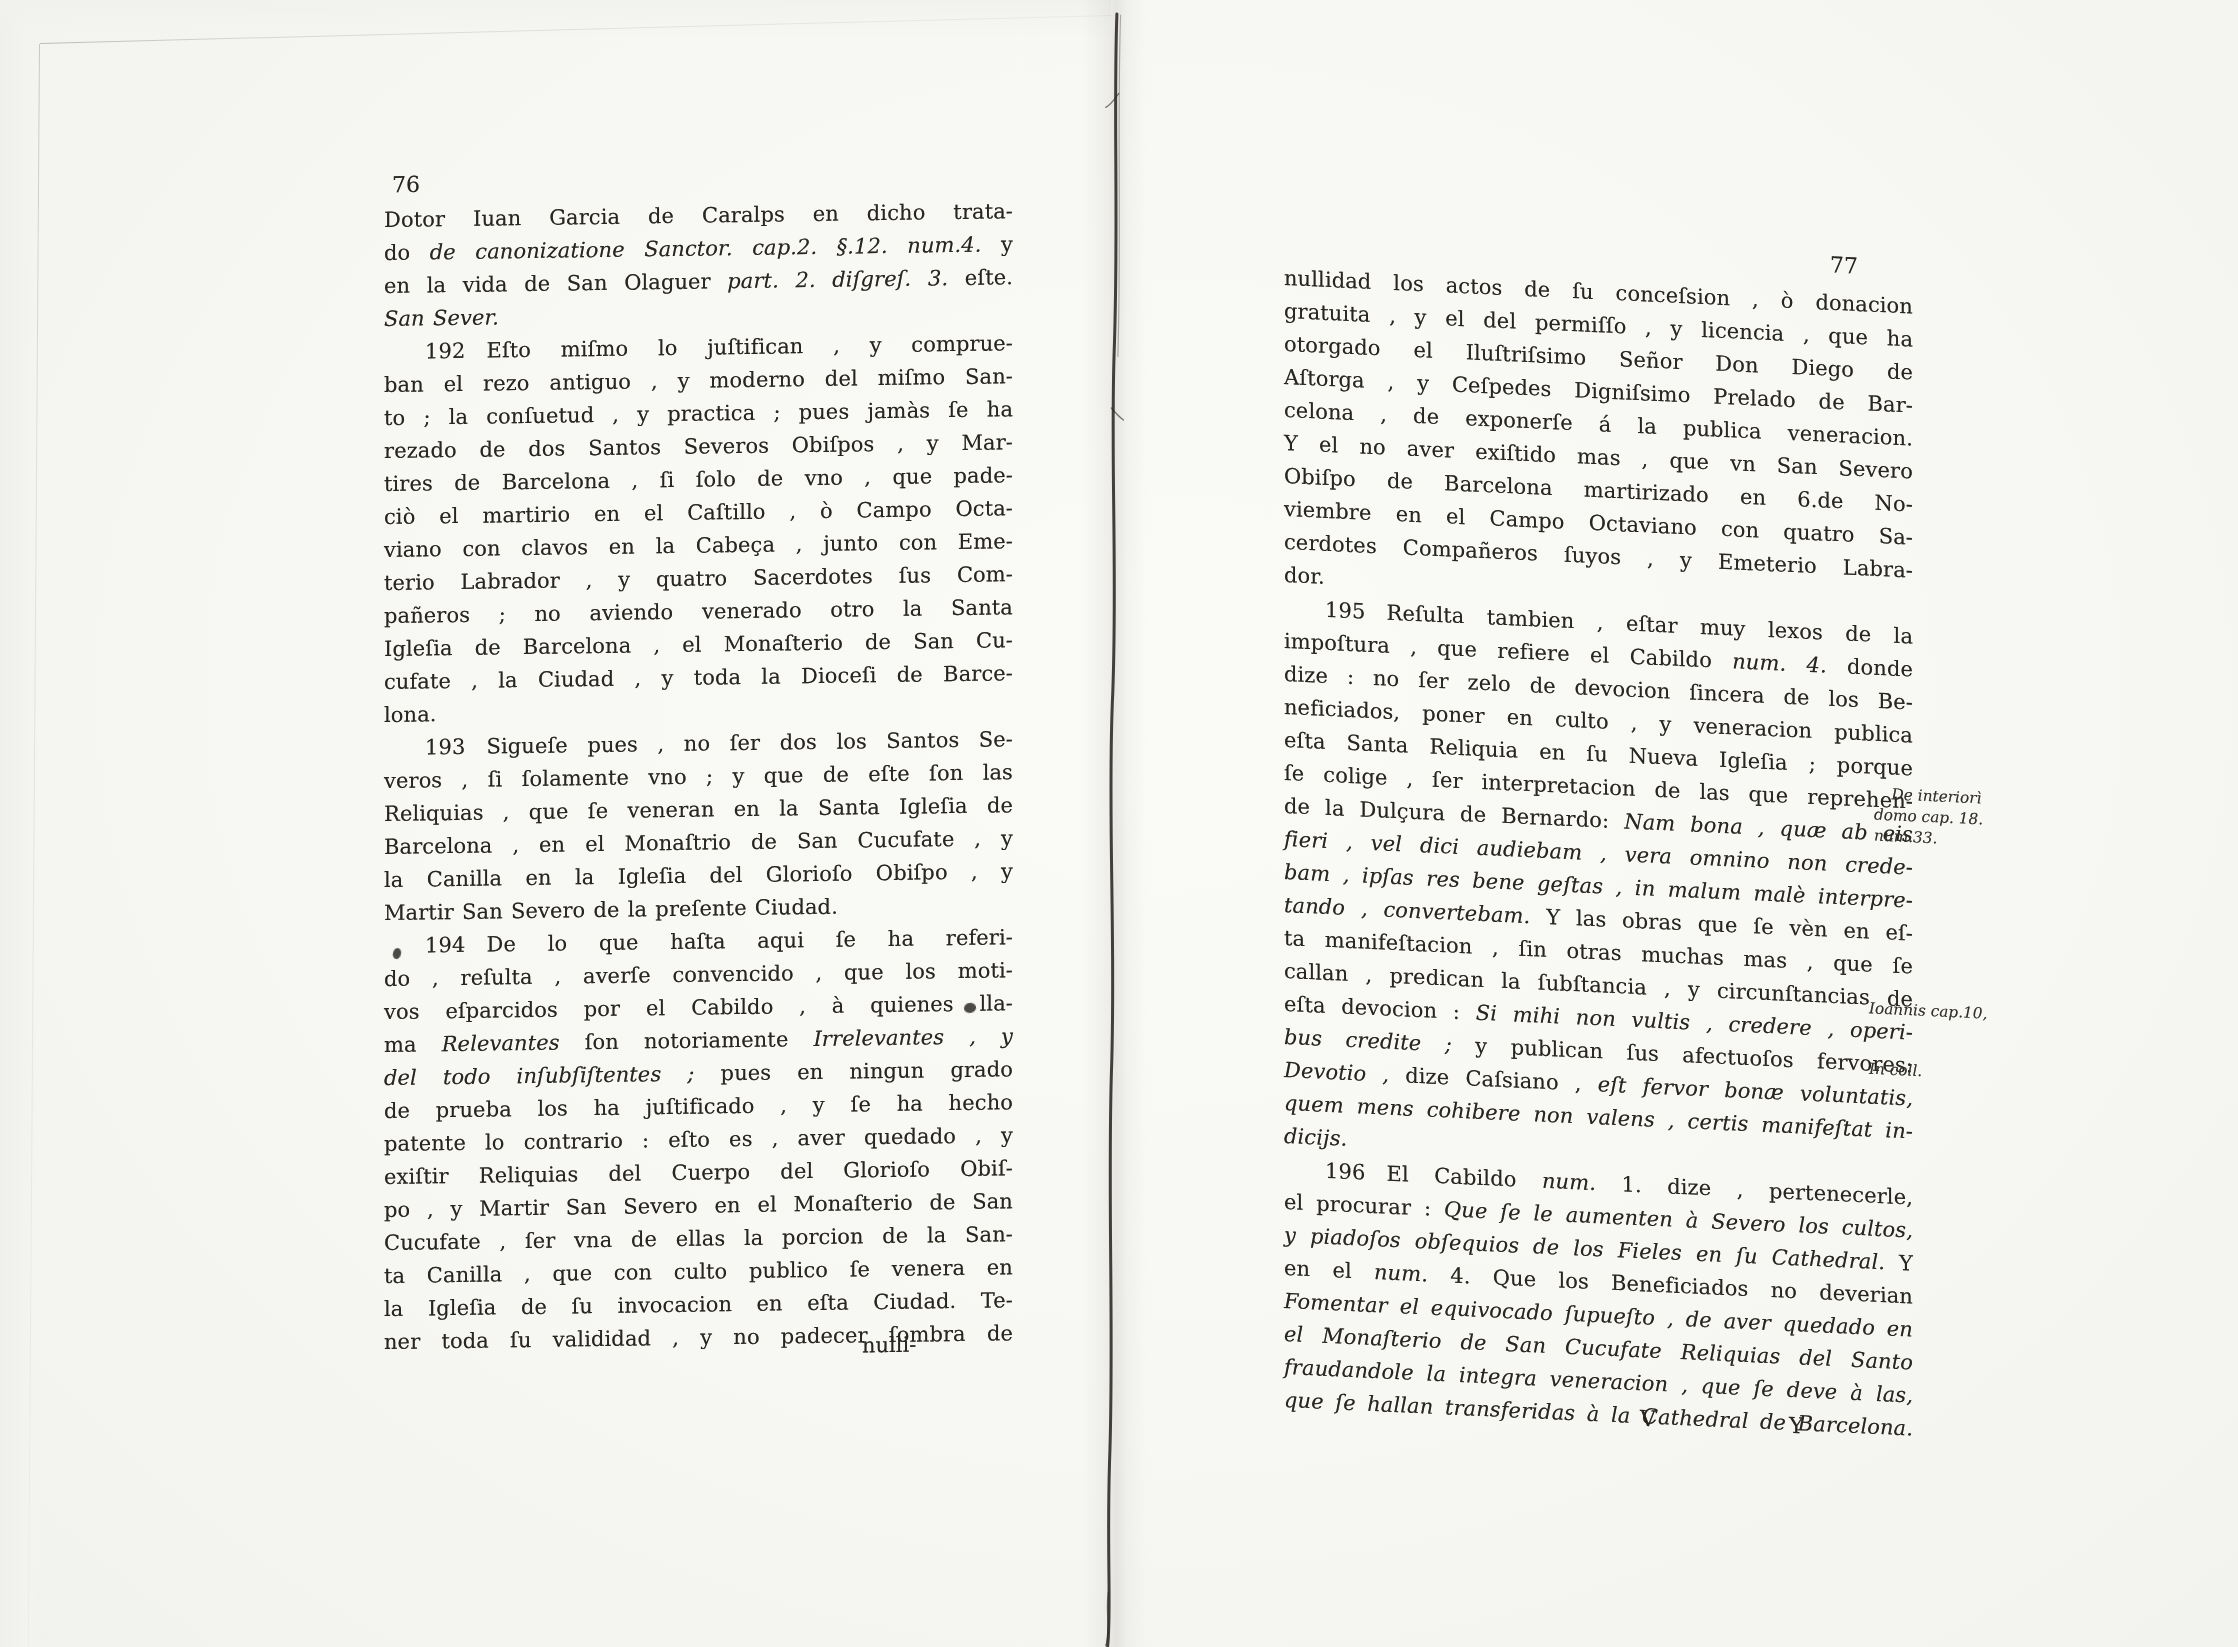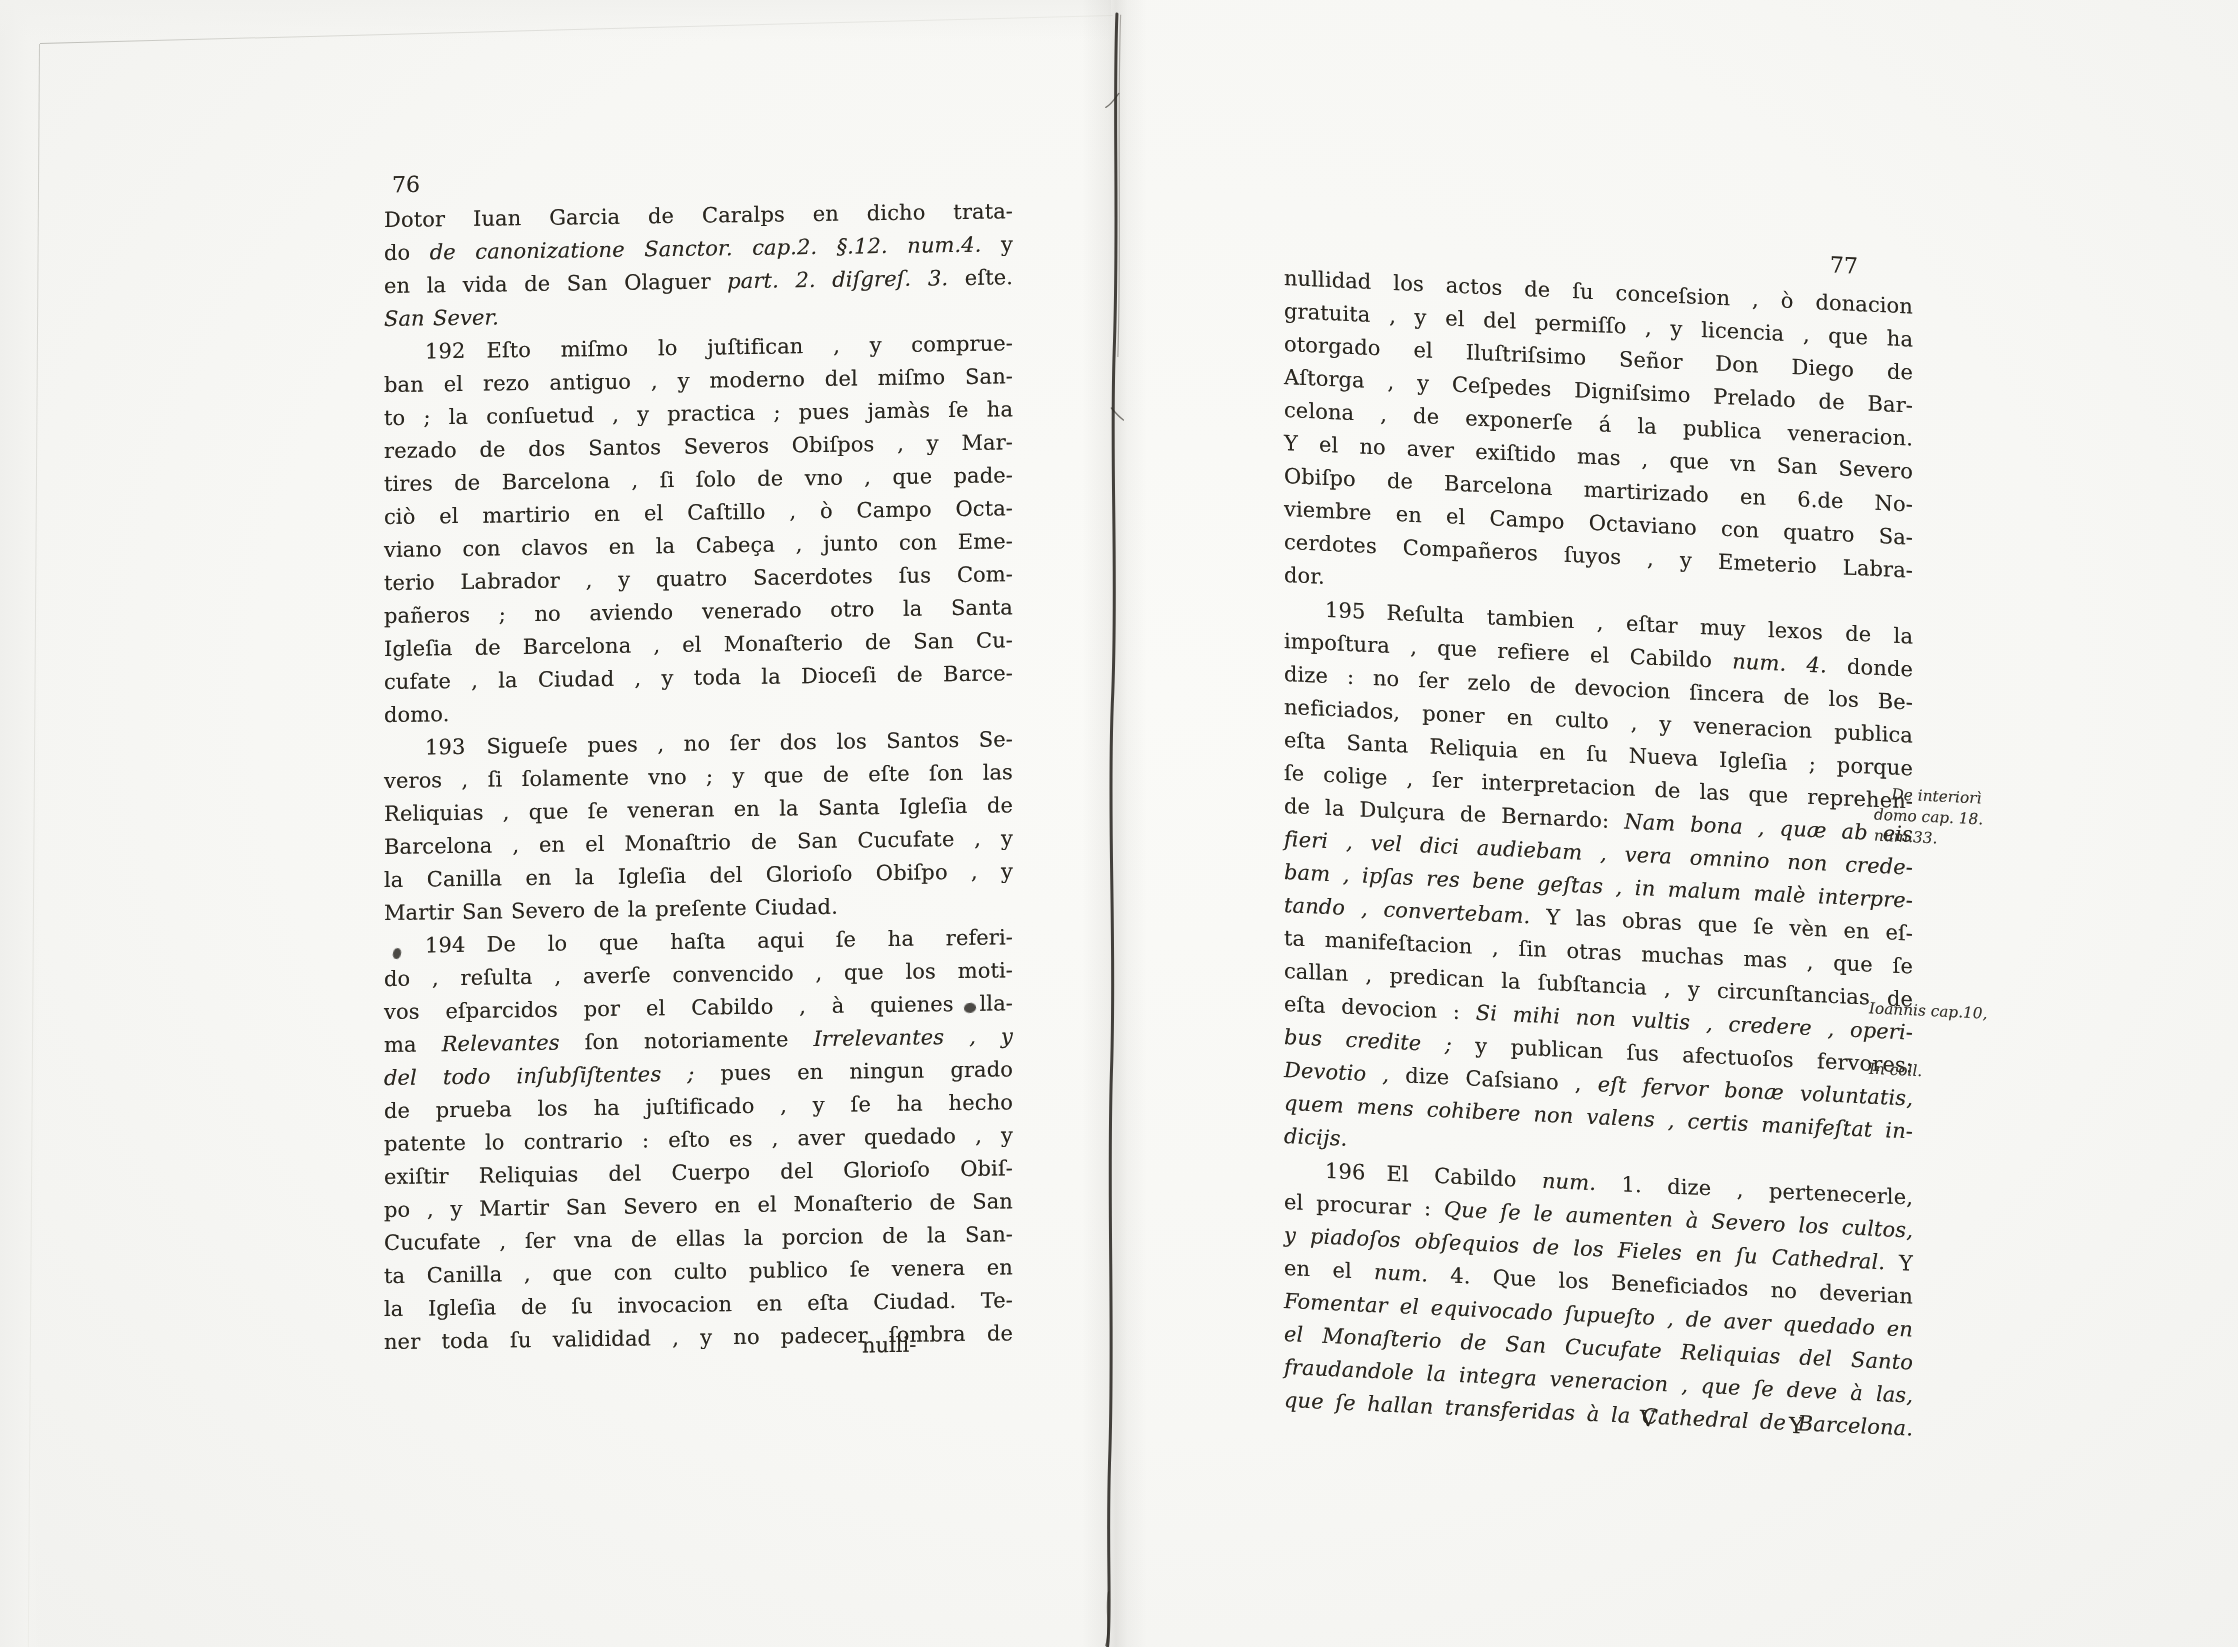--- a/index.html
+++ b/index.html
@@ -87,21 +87,21 @@
       <div class="line"><span>ban el rezo antiguo , y moderno del miſmo San-</span></div>
       <div class="line"><span>to ; la conſuetud , y practica ; pues jamàs ſe ha</span></div>
       <div class="line"><span>rezado de dos Santos Severos Obiſpos , y Mar-</span></div>
       <div class="line"><span>tires de Barcelona , ſi ſolo de vno , que pade-</span></div>
       <div class="line"><span>ciò el martirio en el Caſtillo , ò Campo Octa-</span></div>
       <div class="line"><span>viano con clavos en la Cabeça , junto con Eme-</span></div>
       <div class="line"><span>terio Labrador , y quatro Sacerdotes ſus Com-</span></div>
       <div class="line"><span>pañeros ; no aviendo venerado otro la Santa</span></div>
       <div class="line"><span>Igleſia de Barcelona , el Monaſterio de San Cu-</span></div>
       <div class="line"><span>cufate , la Ciudad , y toda la Dioceſi de Barce-</span></div>
-      <div class="line nj"><span>domo.</span></div>
+      <div class="line nj"><span>lona.</span></div>
       <div class="line ind"><span>193 Sigueſe pues , no ſer dos los Santos Se-</span></div>
       <div class="line"><span>veros , ſi ſolamente vno ; y que de eſte ſon las</span></div>
       <div class="line"><span>Reliquias , que ſe veneran en la Santa Igleſia de</span></div>
       <div class="line"><span>Barcelona , en el Monaſtrio de San Cucufate , y</span></div>
       <div class="line"><span>la Canilla en la Igleſia del Glorioſo Obiſpo , y</span></div>
       <div class="line nj"><span>Martir San Severo de la preſente Ciudad.</span></div>
       <div class="line ind"><span>194 De lo que haſta aqui ſe ha referi-</span></div>
       <div class="line"><span>do , reſulta , averſe convencido , que los moti-</span></div>
       <div class="line"><span>vos eſparcidos por el Cabildo , à quienes lla-</span></div>
       <div class="line"><span>ma </span><span class="it">Relevantes</span><span> ſon notoriamente </span><span class="it">Irrelevantes , y</span></div>

